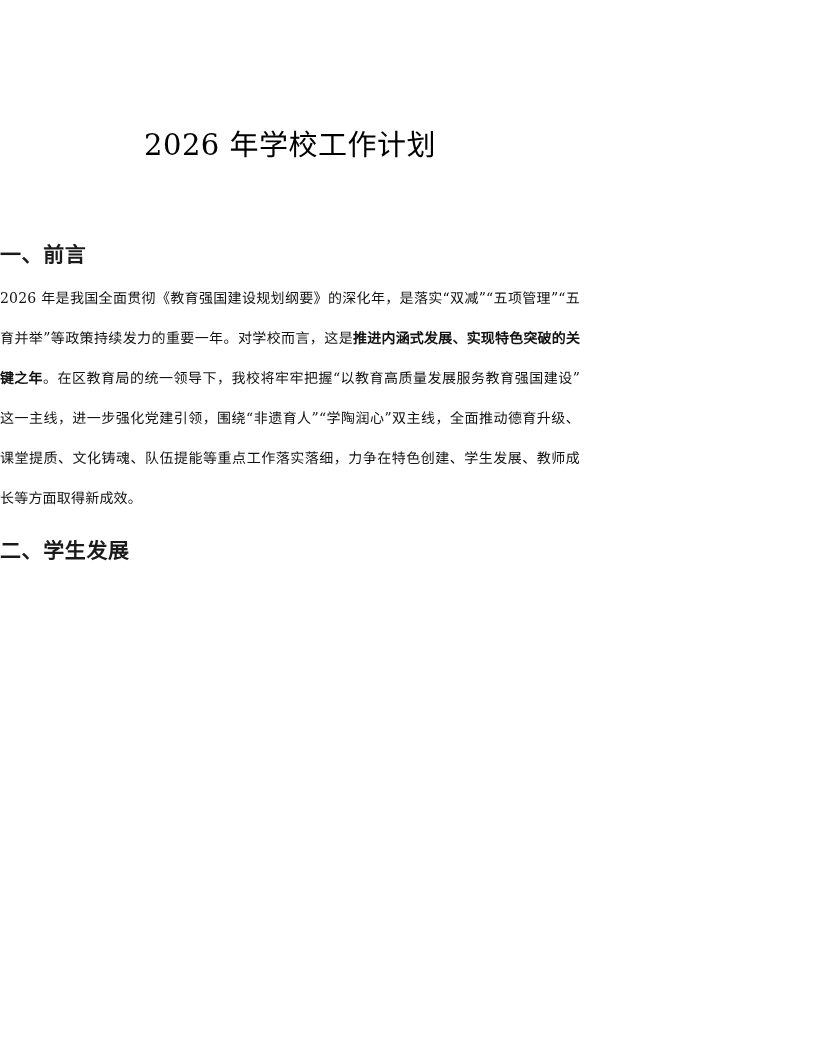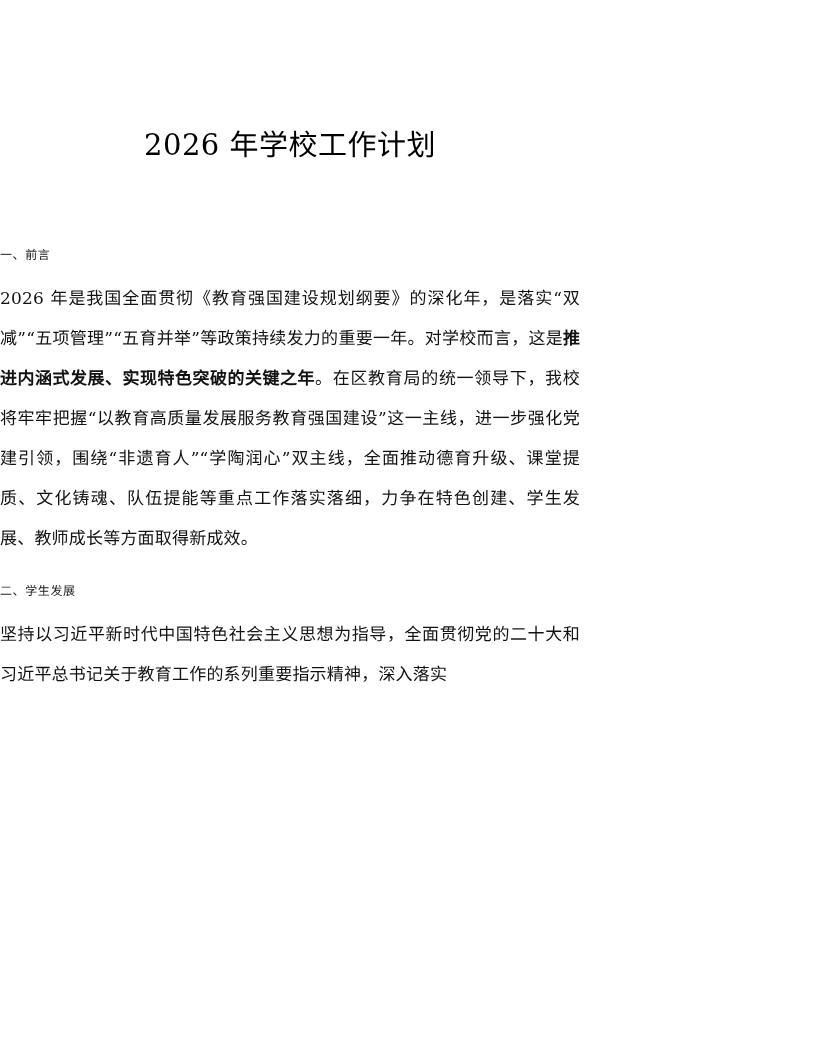--- a/index.html
+++ b/index.html
@@ -40,36 +40,36 @@
     position: absolute;
     top: 240px;
     left: 0;
     width: 580px;
   }
 
   h2.section-heading {
     margin: 0 0 8px 0;
     padding: 0;
     font-family: "DejaVu Sans", "Liberation Sans", sans-serif;
-    font-size: 12px;
-    font-weight: 400;
+    font-size: 21px;
+    font-weight: 700;
     line-height: 30px;
     letter-spacing: 0.6px;
     color: #1a1a1a;
   }
 
   h2.section-heading.spaced-top {
     margin-top: 18px;
   }
 
   p.body-para {
     margin: 0 0 12px 0;
     padding: 0;
     font-family: "DejaVu Serif", "Liberation Serif", serif;
-    font-size: 17px;
+    font-size: 14px;
     line-height: 40px;
     text-align: justify;
     text-justify: inter-ideograph;
     letter-spacing: 0.2px;
     color: #121212;
   }
 
   p.body-para:last-child {
     margin-bottom: 0;
   }
@@ -89,16 +89,15 @@
 
   <div class="body-flow">
 
     <h2 class="section-heading">一、前言</h2>
 
     <p class="body-para"><span>2026 年是我国全面贯彻《教育强国建设规划纲要》的深化年，是落实“双减”“五项管理”“五育并举”等政策持续发力的重要一年。对学校而言，这是</span><span class="emph">推进内涵式发展、实现特色突破的关键之年</span><span>。在区教育局的统一领导下，我校将牢牢把握“以教育高质量发展服务教育强国建设”这一主线，进一步强化党建引领，围绕“非遗育人”“学陶润心”双主线，全面推动德育升级、课堂提质、文化铸魂、队伍提能等重点工作落实落细，力争在特色创建、学生发展、教师成长等方面取得新成效。</span></p>
 
 
     <h2 class="section-heading spaced-top">二、学生发展</h2>
 
-    <p class="body-para"><span>坚持以习近平新时代中国特色社会主义思想为指导，全面贯彻党的二十大和习近平总书记关于教育工作的系列重要指示精神，深入落实</span></p>
   </div>
 
 </div>
 
 </body></html>

